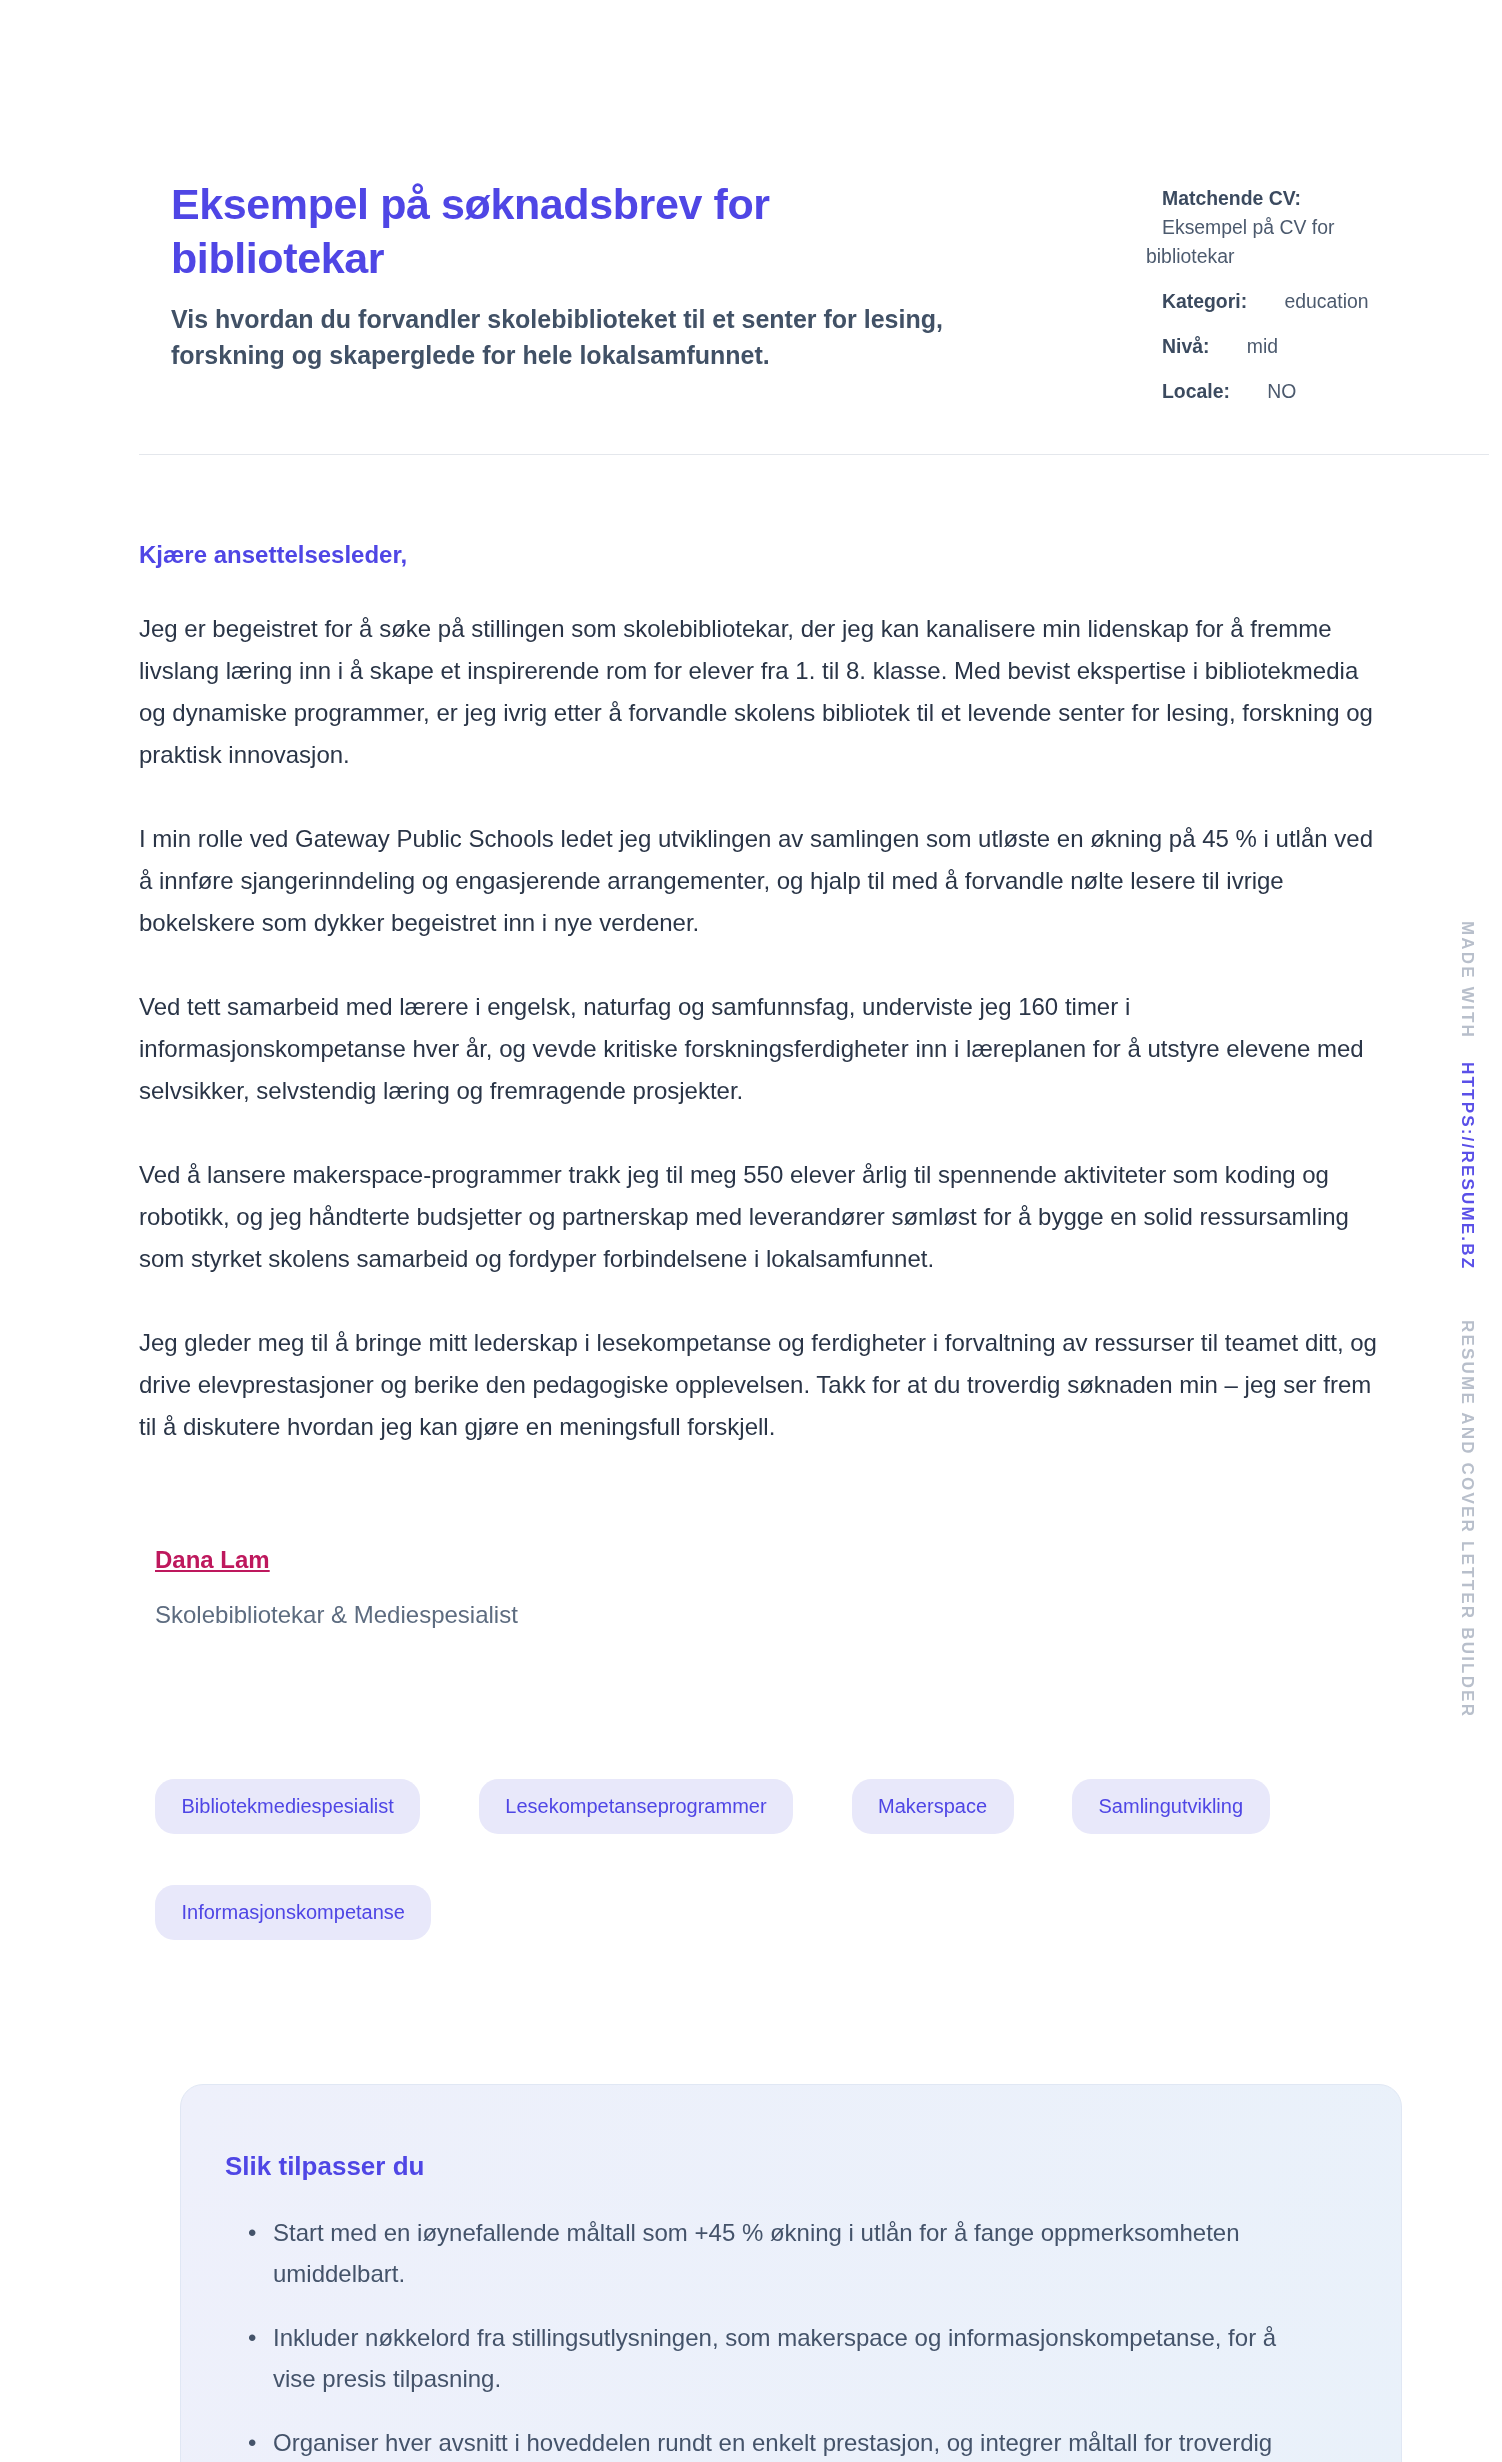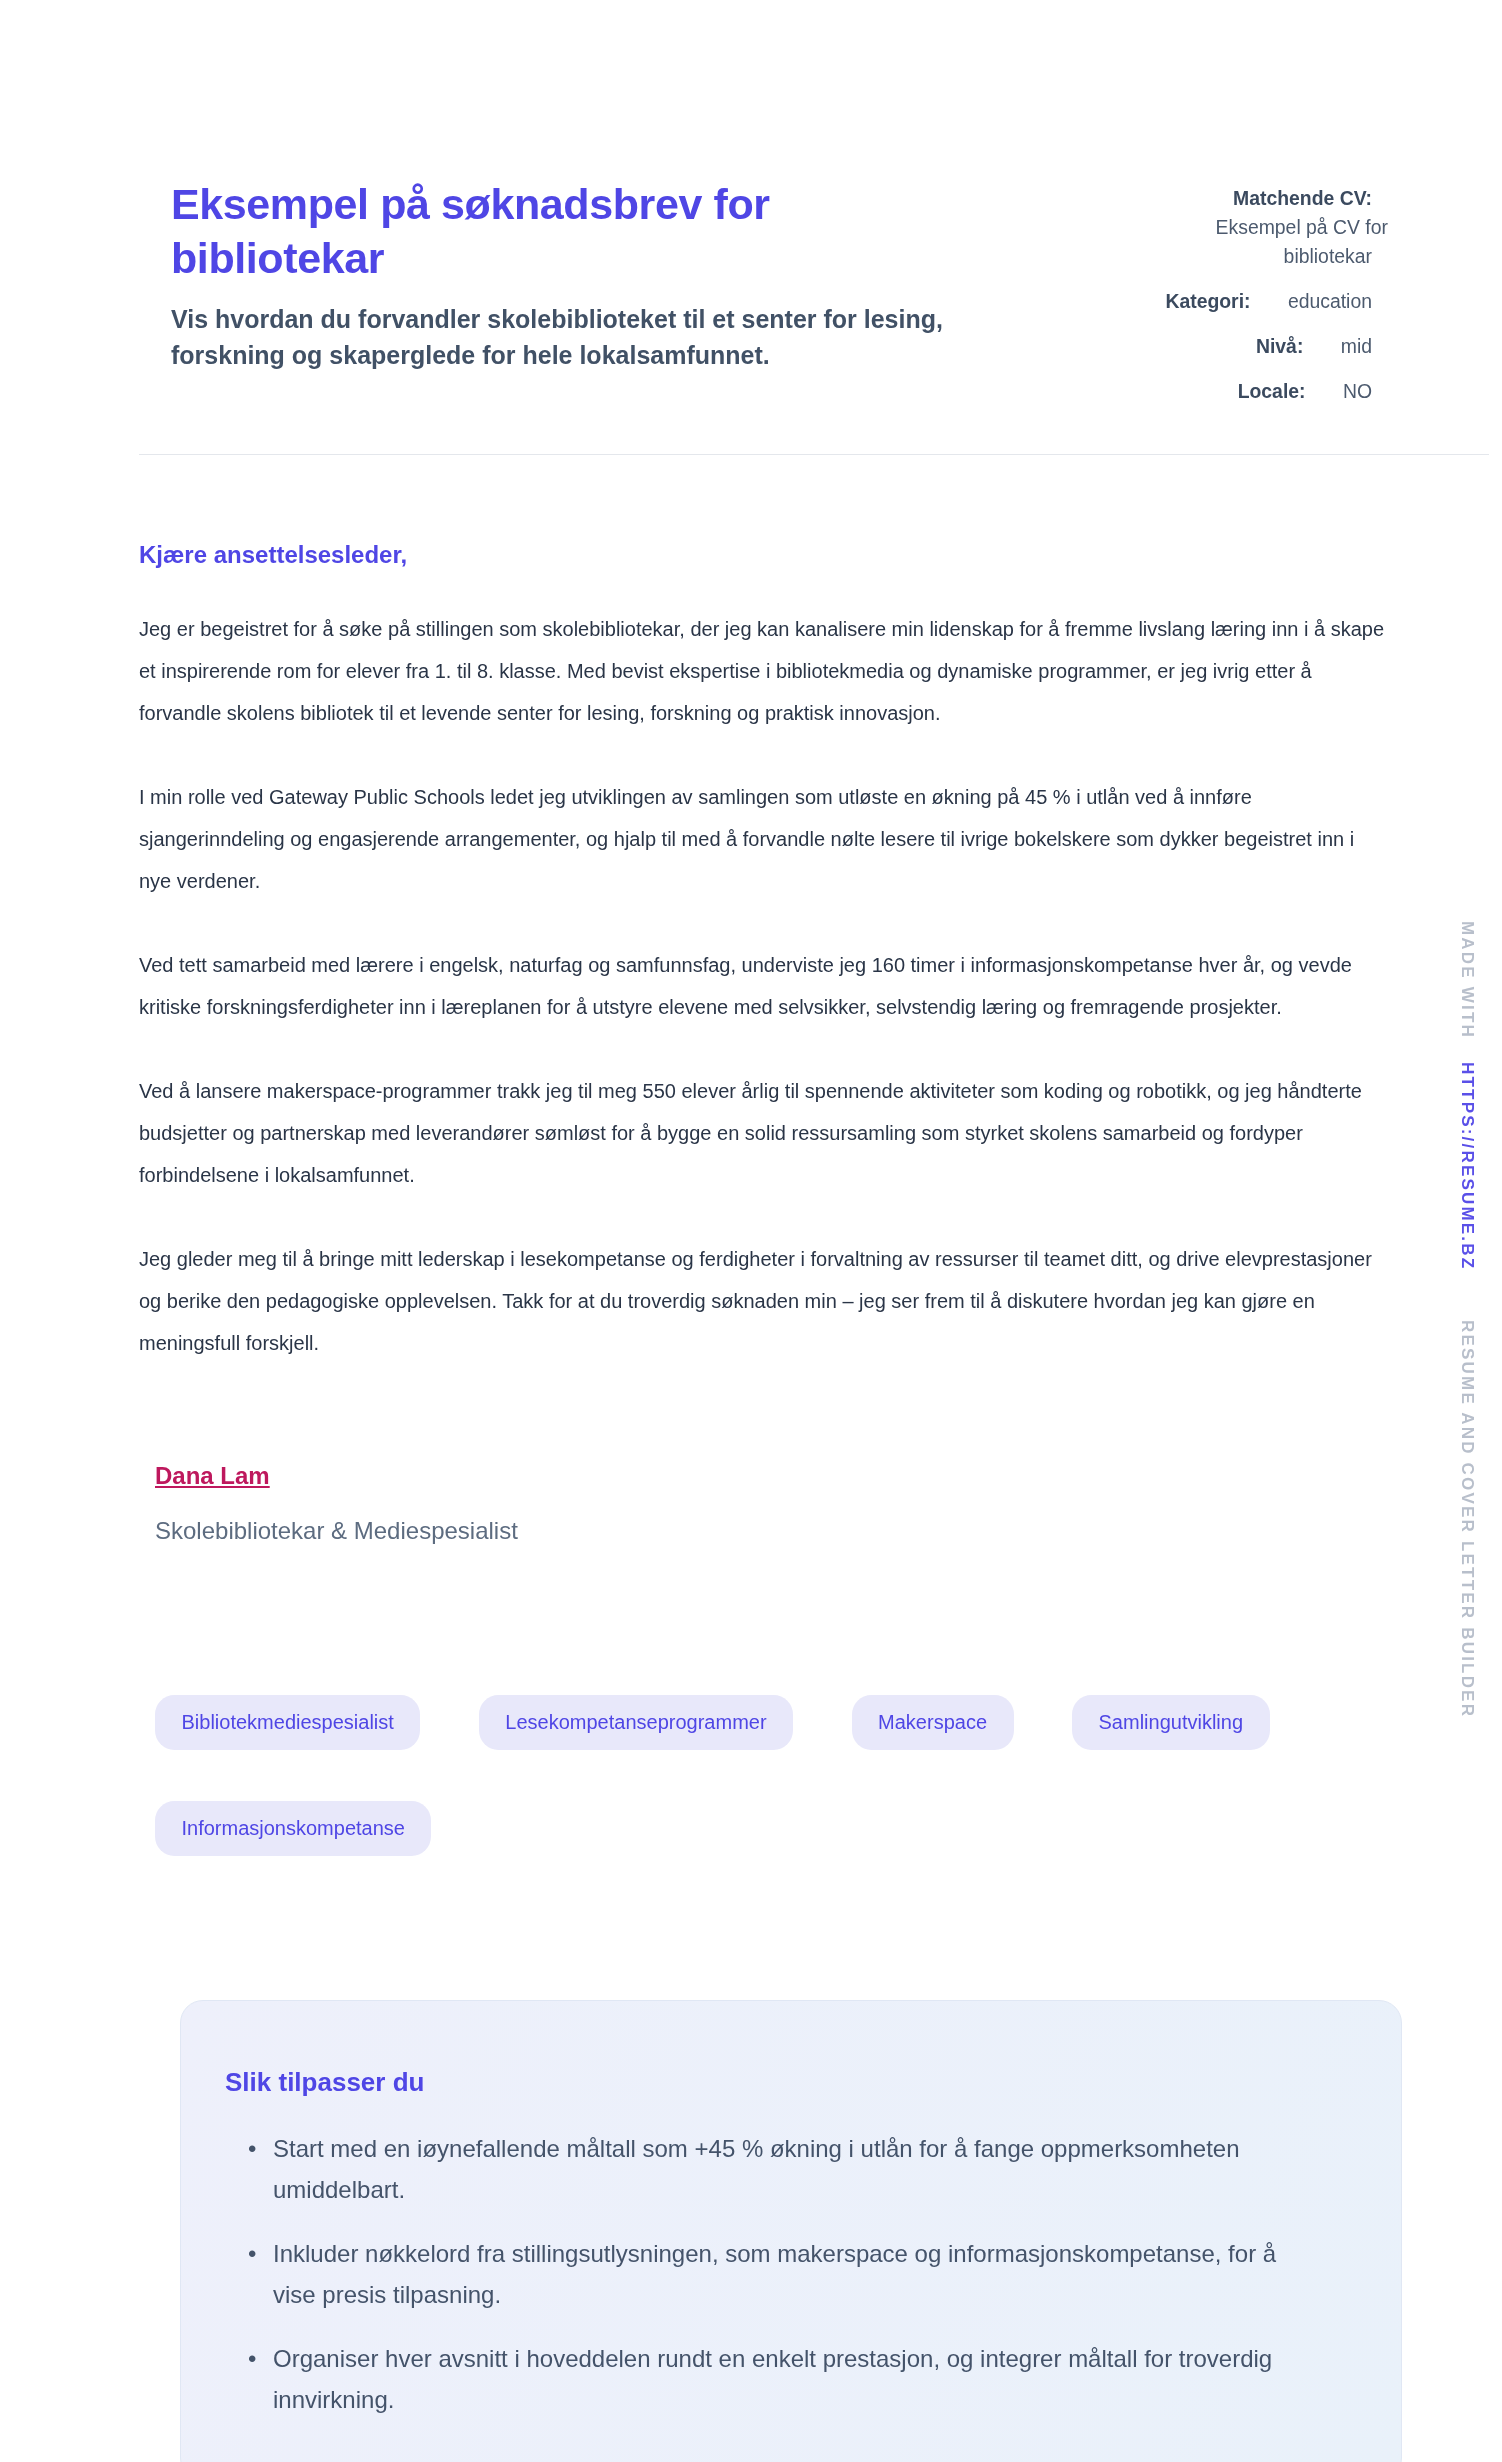--- a/index.html
+++ b/index.html
@@ -31,41 +31,41 @@
   }
   .page-subtitle{
     margin-top:14px;
     font-size:25px;font-weight:700;line-height:36px;
     color:#415166;
     max-width:848px;
   }
   .meta{
     width:274px;
     margin-right:53px;
-    text-align:right;
+    text-align:left;
     font-size:19.4px;line-height:29px;
     color:#4c5a6e;
     padding-top:7px;
   }
   .meta .lbl{font-weight:700;color:#3b4a5f;}
   .meta-row{margin-bottom:5.3px;}
   .divider{
     margin-top:26.5px;
     border:none;border-top:0.9px solid #e4e7ec;
     height:0;width:100%;
   }
   
   .greeting{
     margin:85px 0 39px;
     color:var(--accent);
     font-size:24px;font-weight:700;line-height:29px;
   }
   .letter p{
     max-width:1246px;
-    font-size:20px;line-height:42px;
+    font-size:24px;line-height:42px;
     color:var(--body-text);
     margin:0 0 42px;
   }
   .sig-name{
     margin-top:97px;
     font-size:24px;font-weight:700;color:#be185d;line-height:30px;text-decoration:underline;
   }
   .sig-title{
     margin-top:25px;
     font-size:24px;color:var(--muted);line-height:30px;

